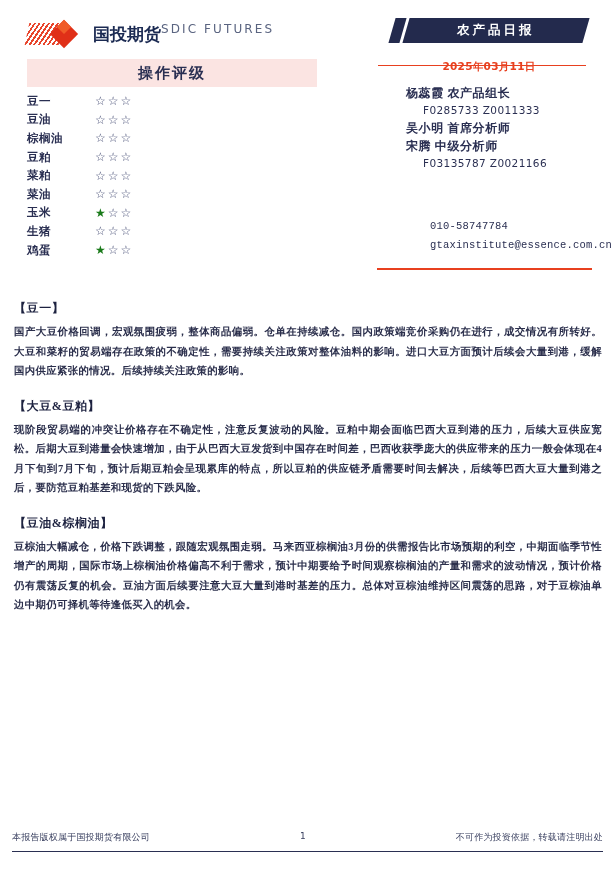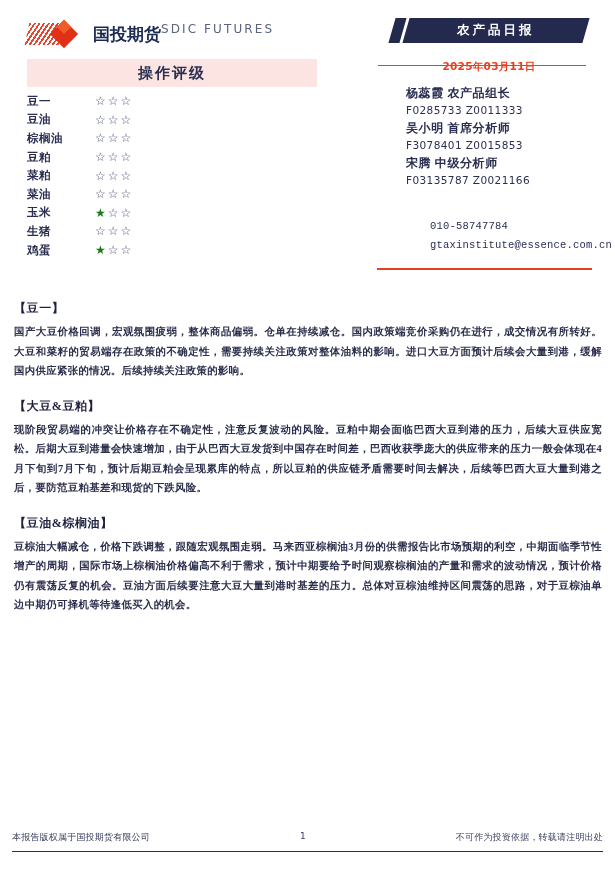--- a/index.html
+++ b/index.html
@@ -203,20 +203,21 @@
     color: #2a2f52;
     line-height: 18px;
     letter-spacing: 0.6px;
   }
   .an-code {
     font-family: "DejaVu Sans", sans-serif;
     font-size: 10.5px;
     color: #2a2f52;
     line-height: 17px;
     letter-spacing: 0.4px;
+    margin-left: 17px;
   }
   .contact {
     position: absolute;
     left: 406px;
     top: 217px;
     width: 205px;
   }
   .contact-line {
     font-family: Liberation Mono, monospace;
     font-size: 10.5px;
@@ -385,21 +386,20 @@
       <span>农产品日报</span>
     </div>
   </div>
   <div class="doc-date">2025年03月11日</div>
   <div class="doc-rule"></div>
 
   <div class="analysts" id="analysts">
       <div class="an-name">杨蕊霞  农产品组长</div>
       <div class="an-code">F0285733  Z0011333</div>
       <div class="an-name">吴小明  首席分析师</div>
-      <div class="an-code">F3078401  Z0015853</div>
       <div class="an-name">宋腾  中级分析师</div>
       <div class="an-code">F03135787  Z0021166</div>
     </div>
 
   <div class="contact">
     <div class="contact-line">010-58747784</div>
     <div class="contact-line">gtaxinstitute@essence.com.cn</div>
   </div>
 
   <div class="header-rule"></div>

